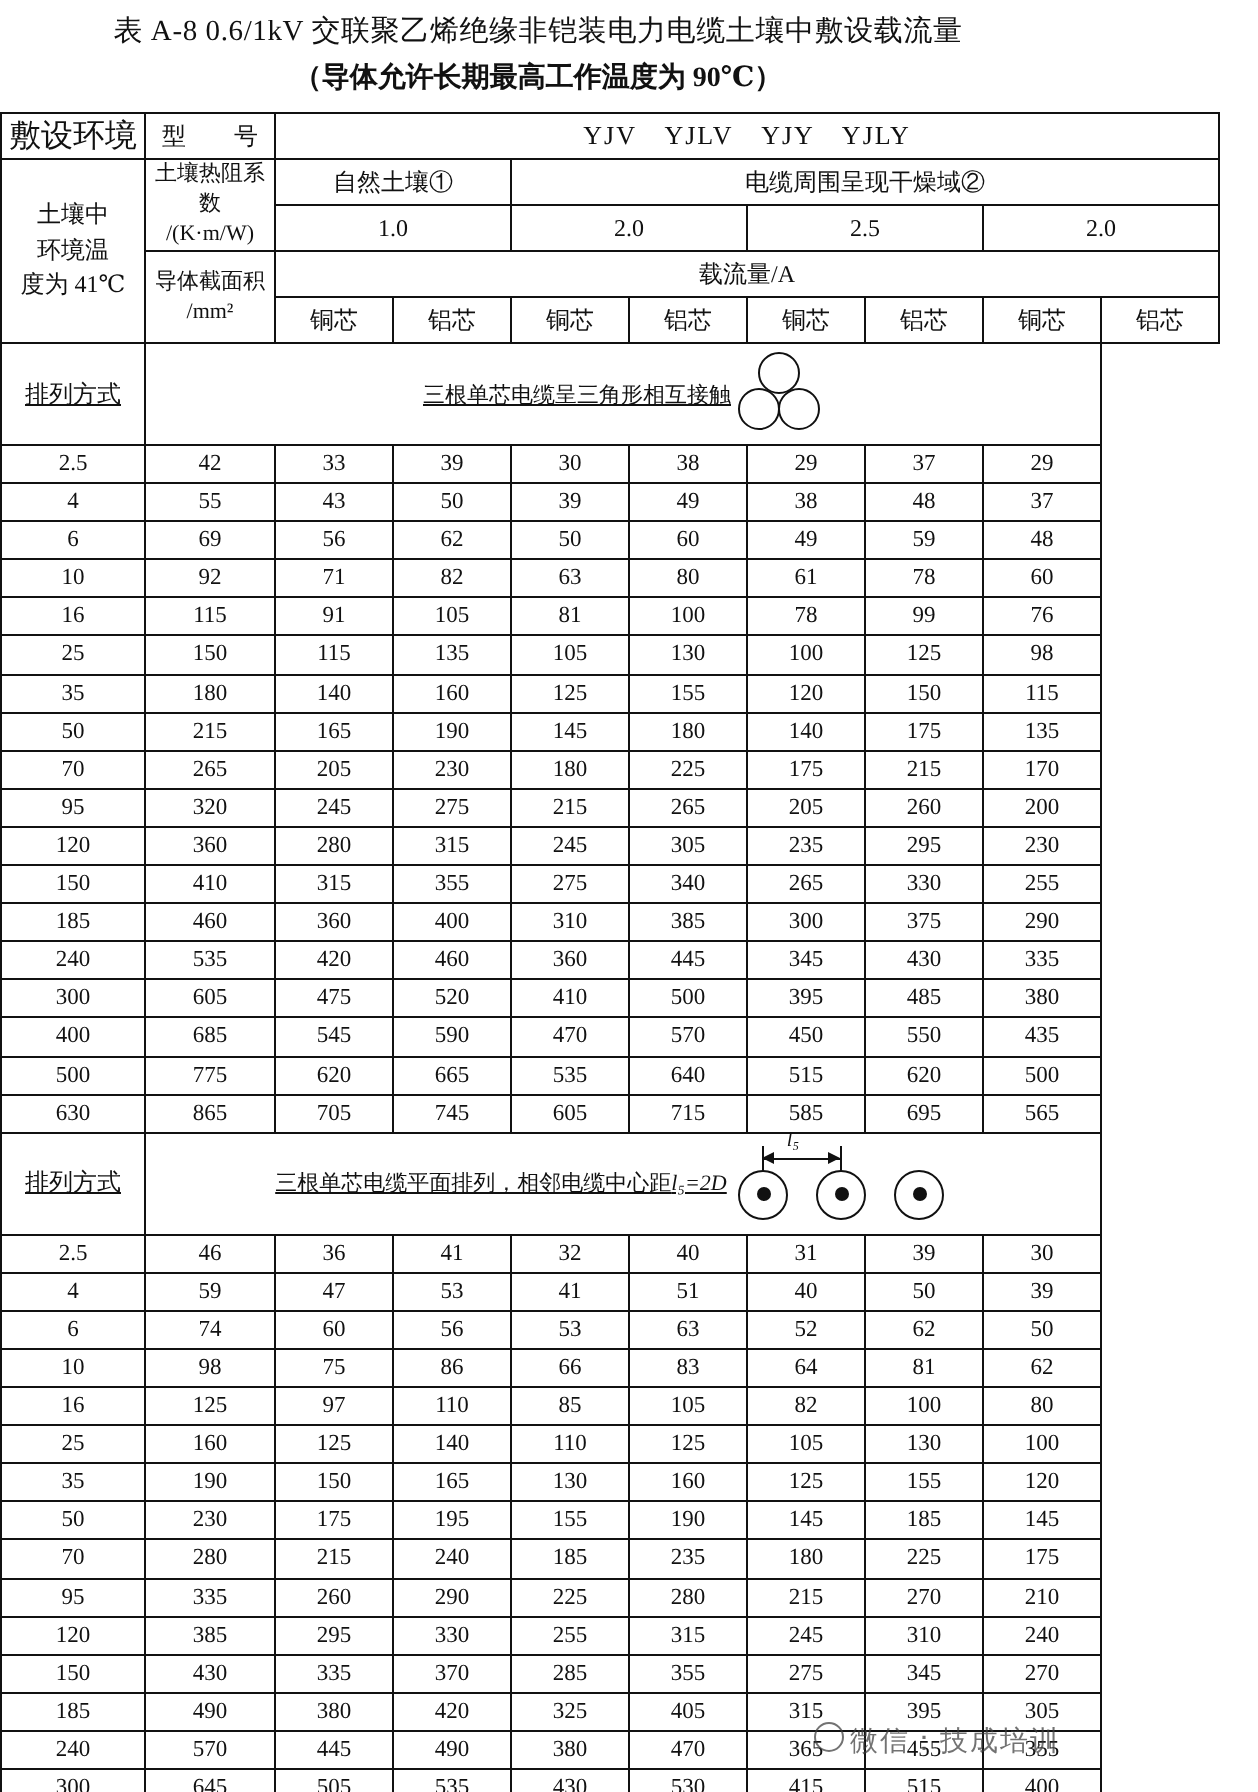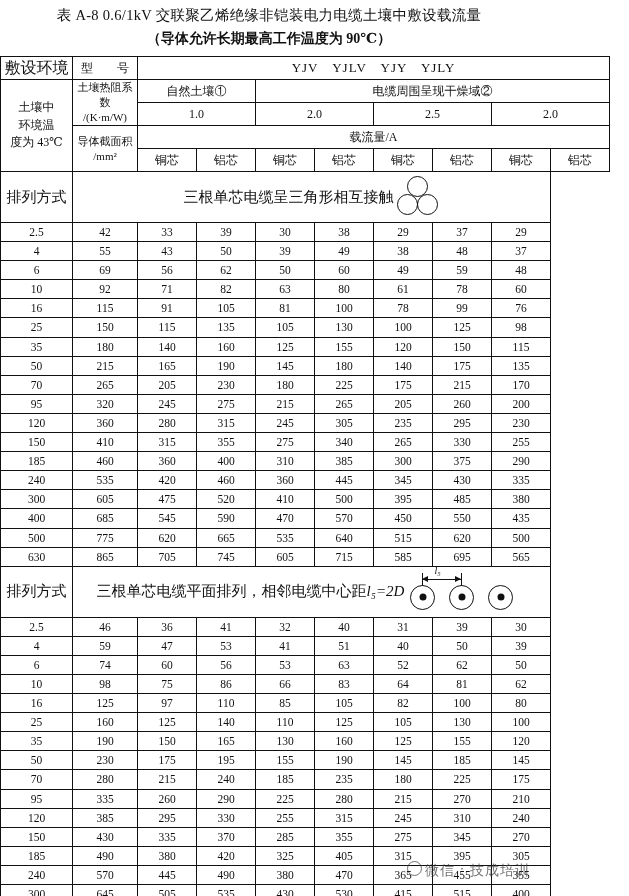--- a/index.html
+++ b/index.html
@@ -63,37 +63,39 @@
     letter-spacing: 1px;
     font-size: 13px;
   }
   .two-line {
     line-height: 1.35;
     font-size: 11px;
     padding: 3px 1px;
   }
   
   .arr-label {
-    font-size: 15px;
+    font-size: 12px;
+    text-decoration: underline;
   }
   .arr-body {
     position: relative;
     height: 50px;
   }
   .arr-inner {
     display: flex;
     align-items: center;
     justify-content: center;
     height: 100%;
     gap: 2px;
     position: relative;
   }
   .arr-text {
-    font-size: 15px;
+    font-size: 11px;
     white-space: nowrap;
+    text-decoration: underline;
   }
   
   .trefoil {
     position: relative;
     width: 44px;
     height: 44px;
     flex: 0 0 auto;
   }
   .trefoil .c {
     position: absolute;
@@ -231,21 +233,21 @@
       <tr>
         <td class="hdr-cell env-cell">敷设环境</td>
         <td class="hdr-cell model-cell">型　　号</td>
         <td class="hdr-cell models" colspan="8">YJV　YJLV　YJY　YJLY</td>
       </tr>
 
       <tr>
         <td rowspan="4" class="vert-env">
           <div>土壤中</div>
           <div>环境温</div>
-          <div>度为 43℃</div>
+          <div>度为 41℃</div>
         </td>
         <td rowspan="2" class="two-line">
           <div>土壤热阻系数</div>
           <div>/(K·m/W)</div>
         </td>
         <td class="hdr-cell" colspan="2">自然土壤①</td>
         <td class="hdr-cell" colspan="6">电缆周围呈现干燥域②</td>
       </tr>
 
       <tr>

